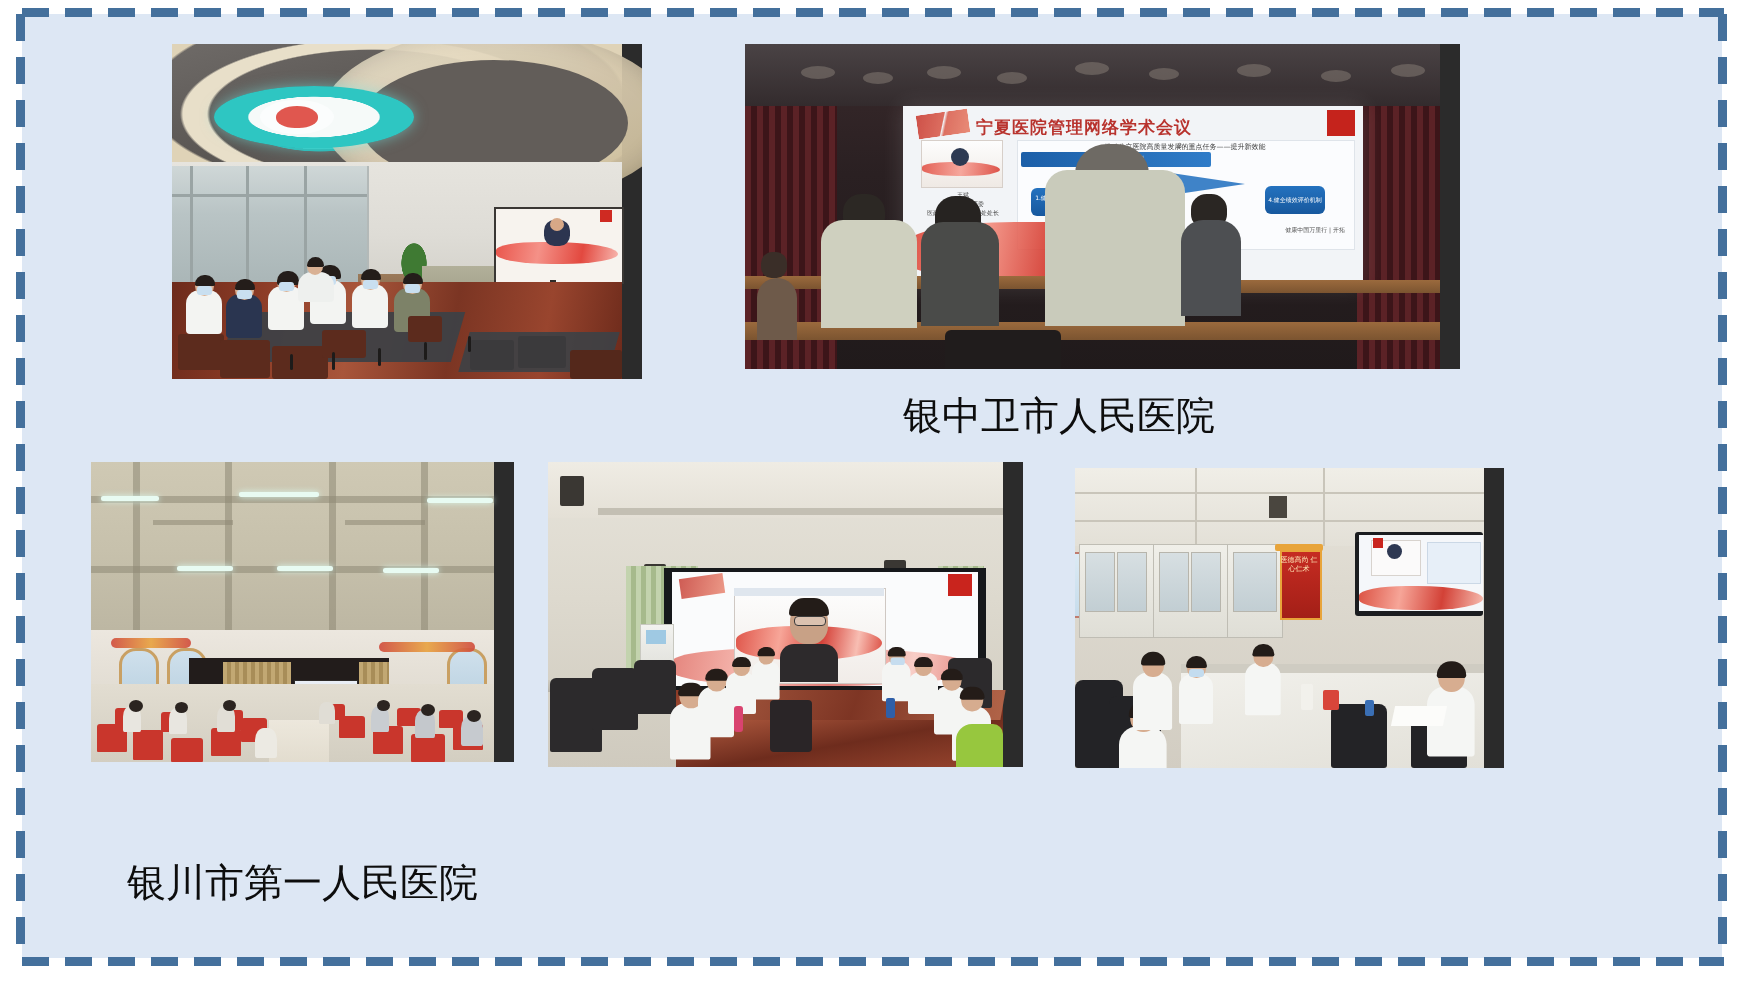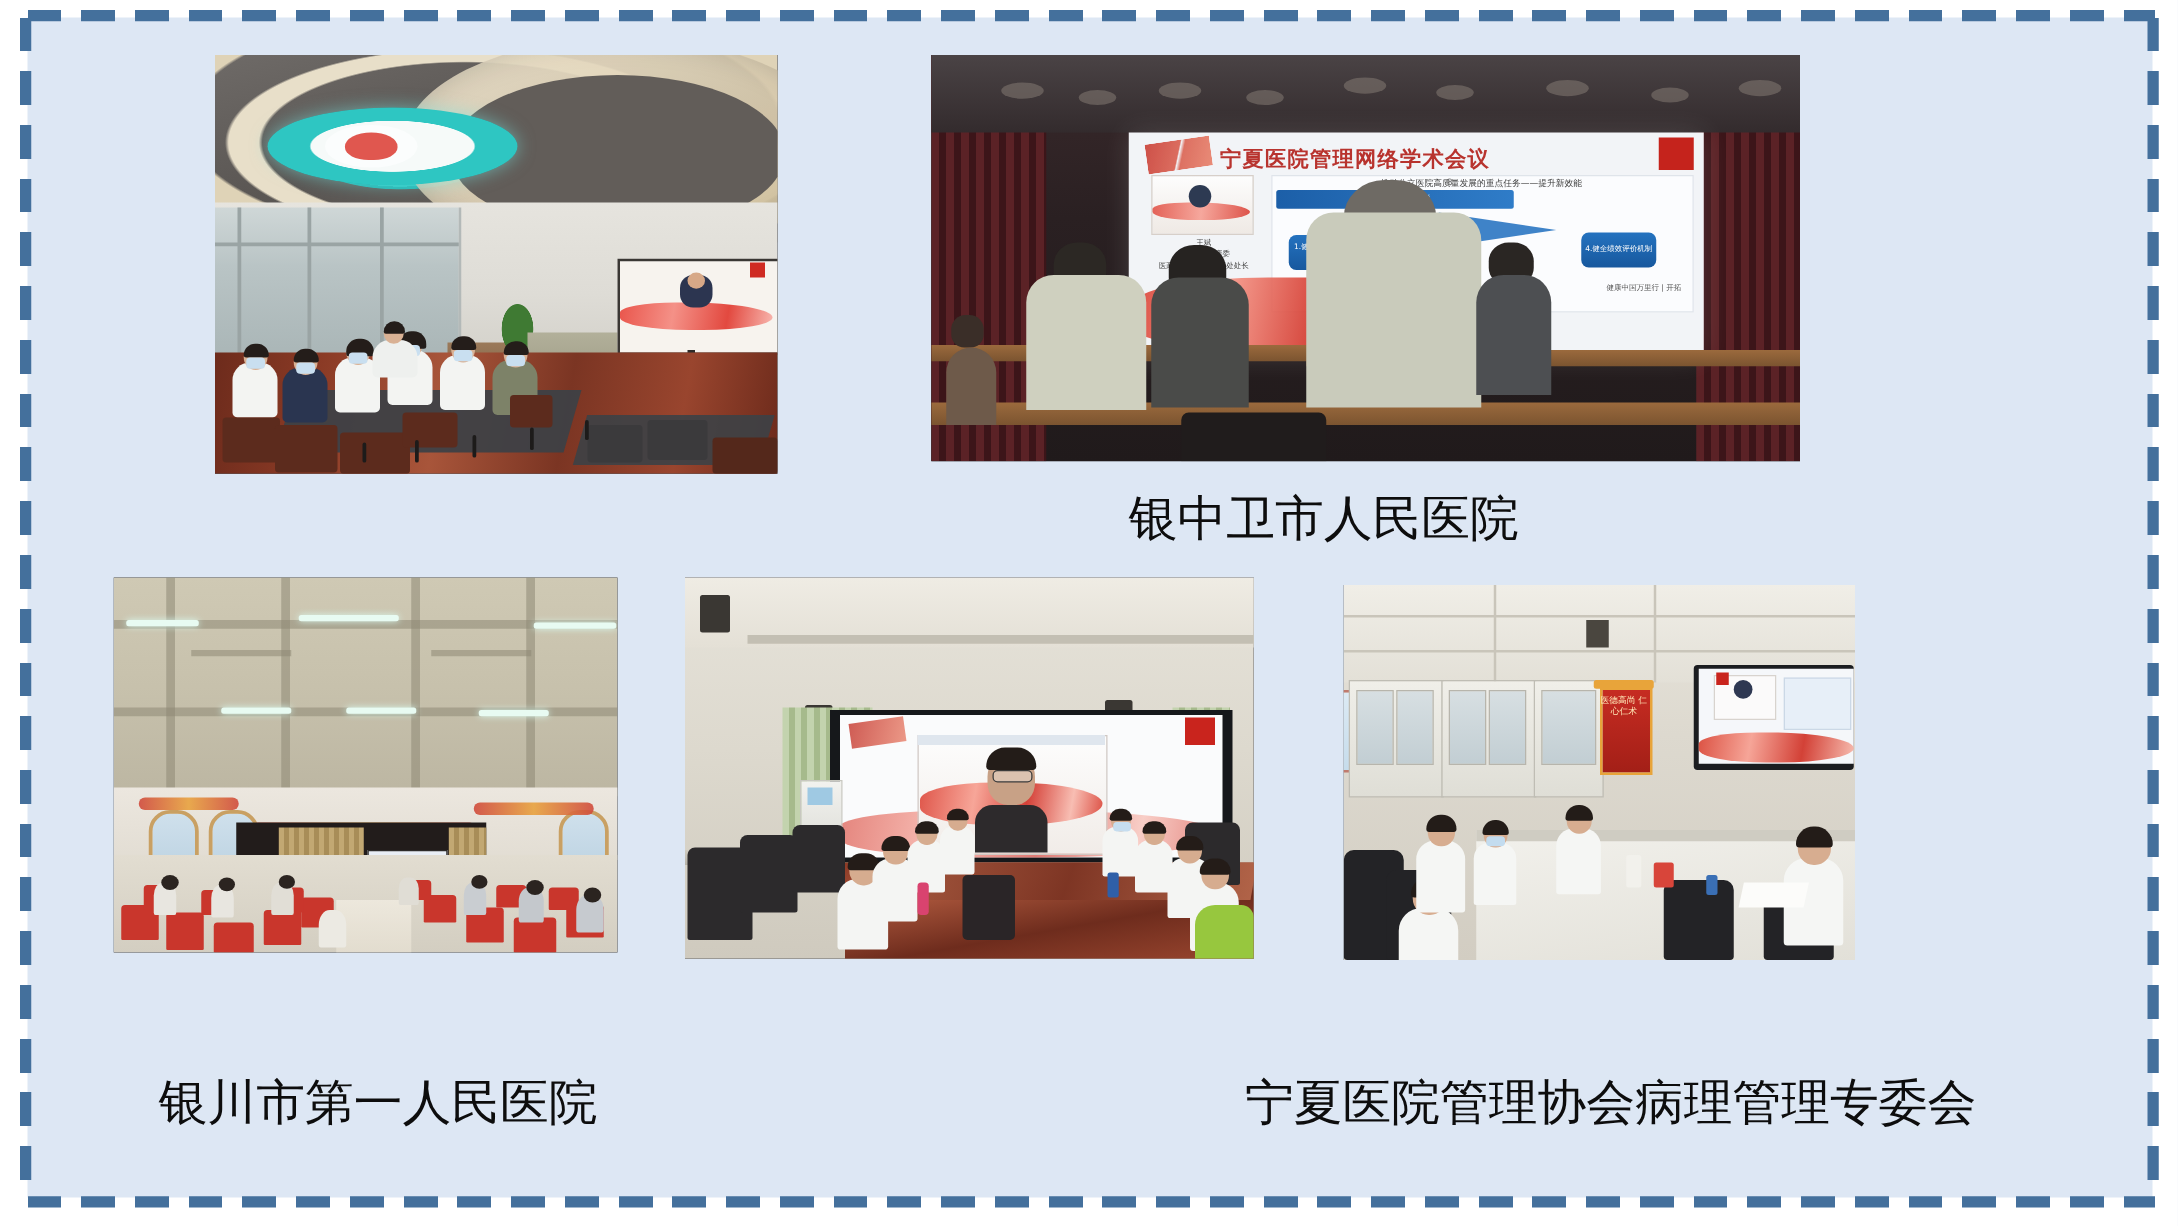--- a/index.html
+++ b/index.html
@@ -55,20 +55,21 @@
   .dash-top    { left: 22px;   top: 8px;    width: 1702px; }
   .dash-bottom { left: 22px;   top: 957px;  width: 1702px; }
   .dash-left   { left: 16px;   top: 14px;   height: 946px; }
   .dash-right  { left: 1718px; top: 14px;   height: 946px; }
 
   
   .photo {
     position: absolute;
     overflow: hidden;
     background: #2b2b2b;
+    padding-left: 20px;
   }
   .ph-layer { position: absolute; }
 
   .caption {
     position: absolute;
     color: #0d0d0d;
     font-size: 39px;
     line-height: 1;
     white-space: nowrap;
     font-family: "DejaVu Sans", "Liberation Sans", sans-serif;
@@ -1031,15 +1032,14 @@
         <div class="head"></div>
         <div class="hair"></div>
       </div>
 
     <div class="ph-layer p5-cup" style="left:248px; top:222px; width:16px; height:20px; background:#d8453a;"></div>
     <div class="ph-layer p5-cup" style="left:226px; top:216px; width:12px; height:26px; background:#f2f1ec;"></div>
     <div class="ph-layer p5-cup" style="left:290px; top:232px; width:9px; height:16px; background:#3a6fb5;"></div>
     <div class="ph-layer p5-paper"></div>
   </div>
 
-  <div class="caption" style="left:996px; top:863px;">宁夏医院管理协会病理管理专委会</div>
 
 </div>
 
 </body></html>

